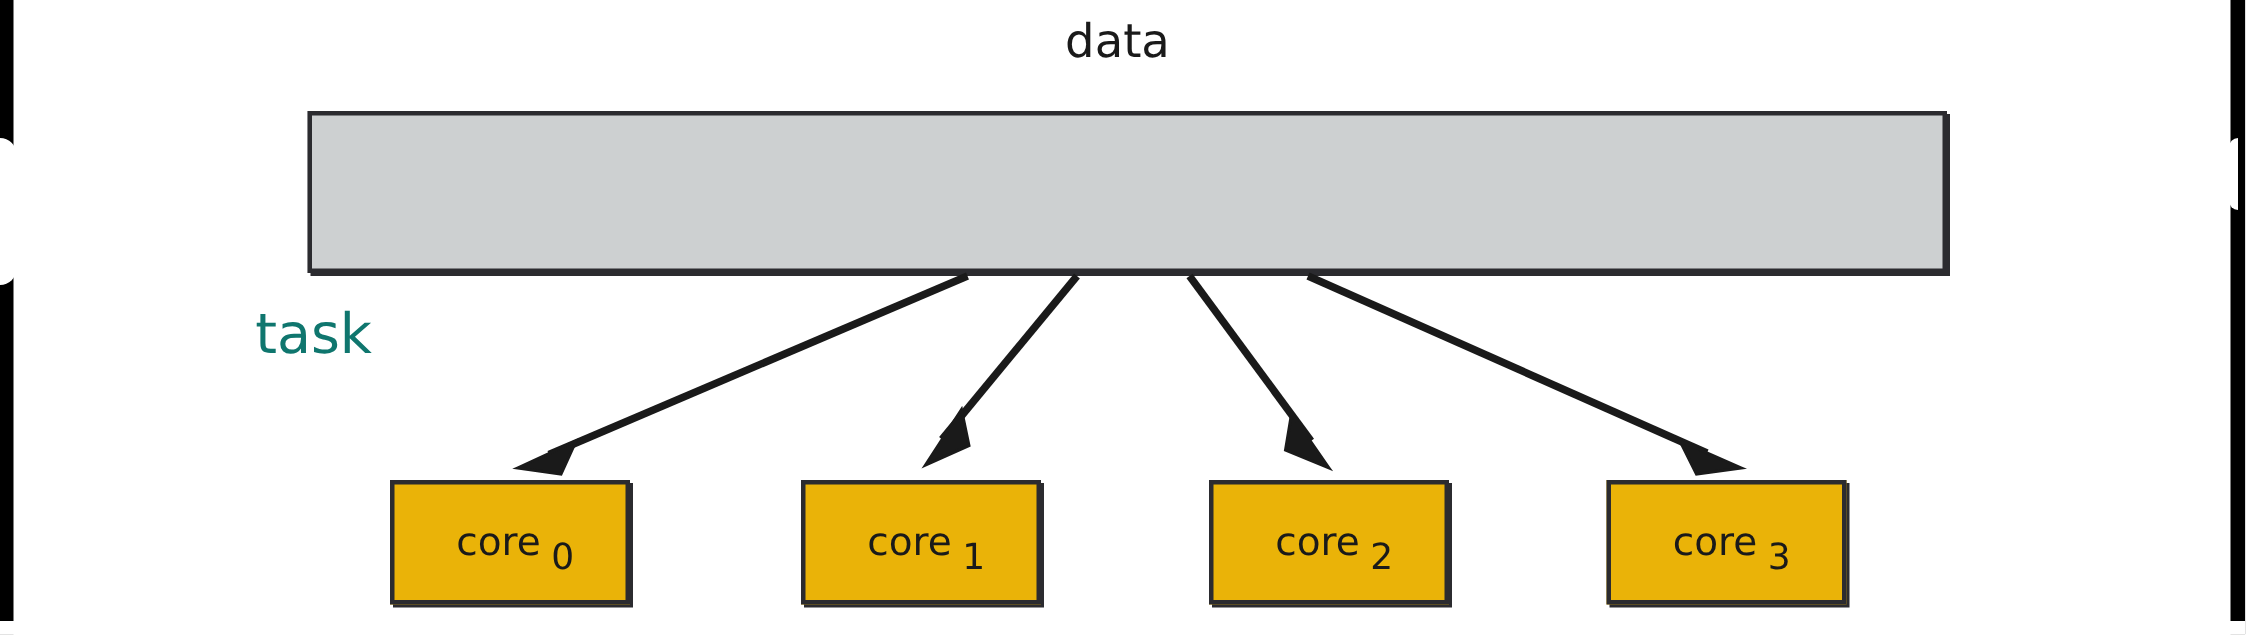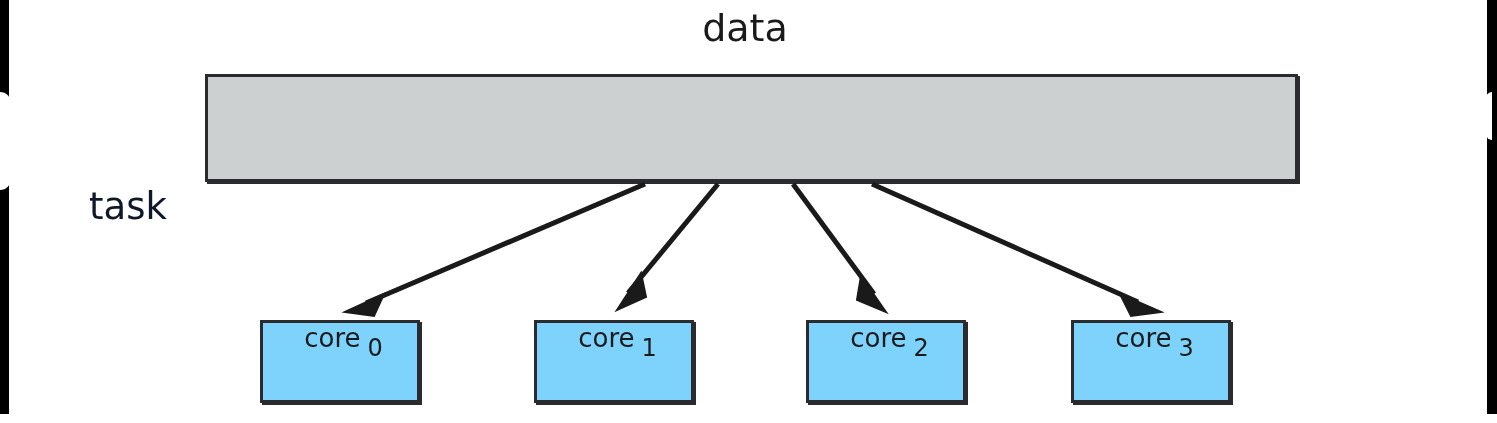--- a/index.html
+++ b/index.html
@@ -52,37 +52,37 @@
     background: #ffffff;
   }
 
   
   .title-data {
     position: absolute;
     left: 595px;
     top: 2px;
     width: 300px;
     text-align: center;
-    font-size: 38px;
+    font-size: 31px;
     line-height: 52px;
     color: #1a1a1a;
     letter-spacing: 0px;
     white-space: nowrap;
   }
 
   
   .label-task-parallelism {
     position: absolute;
     left: 8px;
-    top: 184px;
+    top: 200px;
     width: 240px;
-    text-align: center;
+    text-align: right;
     font-size: 37px;
     line-height: 45px;
-    color: #0f172a;
+    color: #0f766e;
   }
 
   
   .data-bar {
     position: absolute;
     left: 205px;
     top: 74px;
     width: 1093px;
     height: 108px;
     background: #cdd0d1;
@@ -99,26 +99,26 @@
     height: 423px;
     pointer-events: none;
   }
 
   
   .core-box {
     position: absolute;
     top: 320px;
     width: 160px;
     height: 83px;
-    background: #7dd3fc;
+    background: #eab308;
     border: 3px solid #2b2b2f;
     box-sizing: border-box;
     box-shadow: 2px 2px 0 0 #2b2b2f;
     display: flex;
-    align-items: flex-start;
+    align-items: center;
     justify-content: center;
   }
   .core-label {
     font-size: 26px;
     color: #1a1a1a;
     white-space: nowrap;
     display: inline-flex;
     align-items: baseline;
   }
   .core-index {

